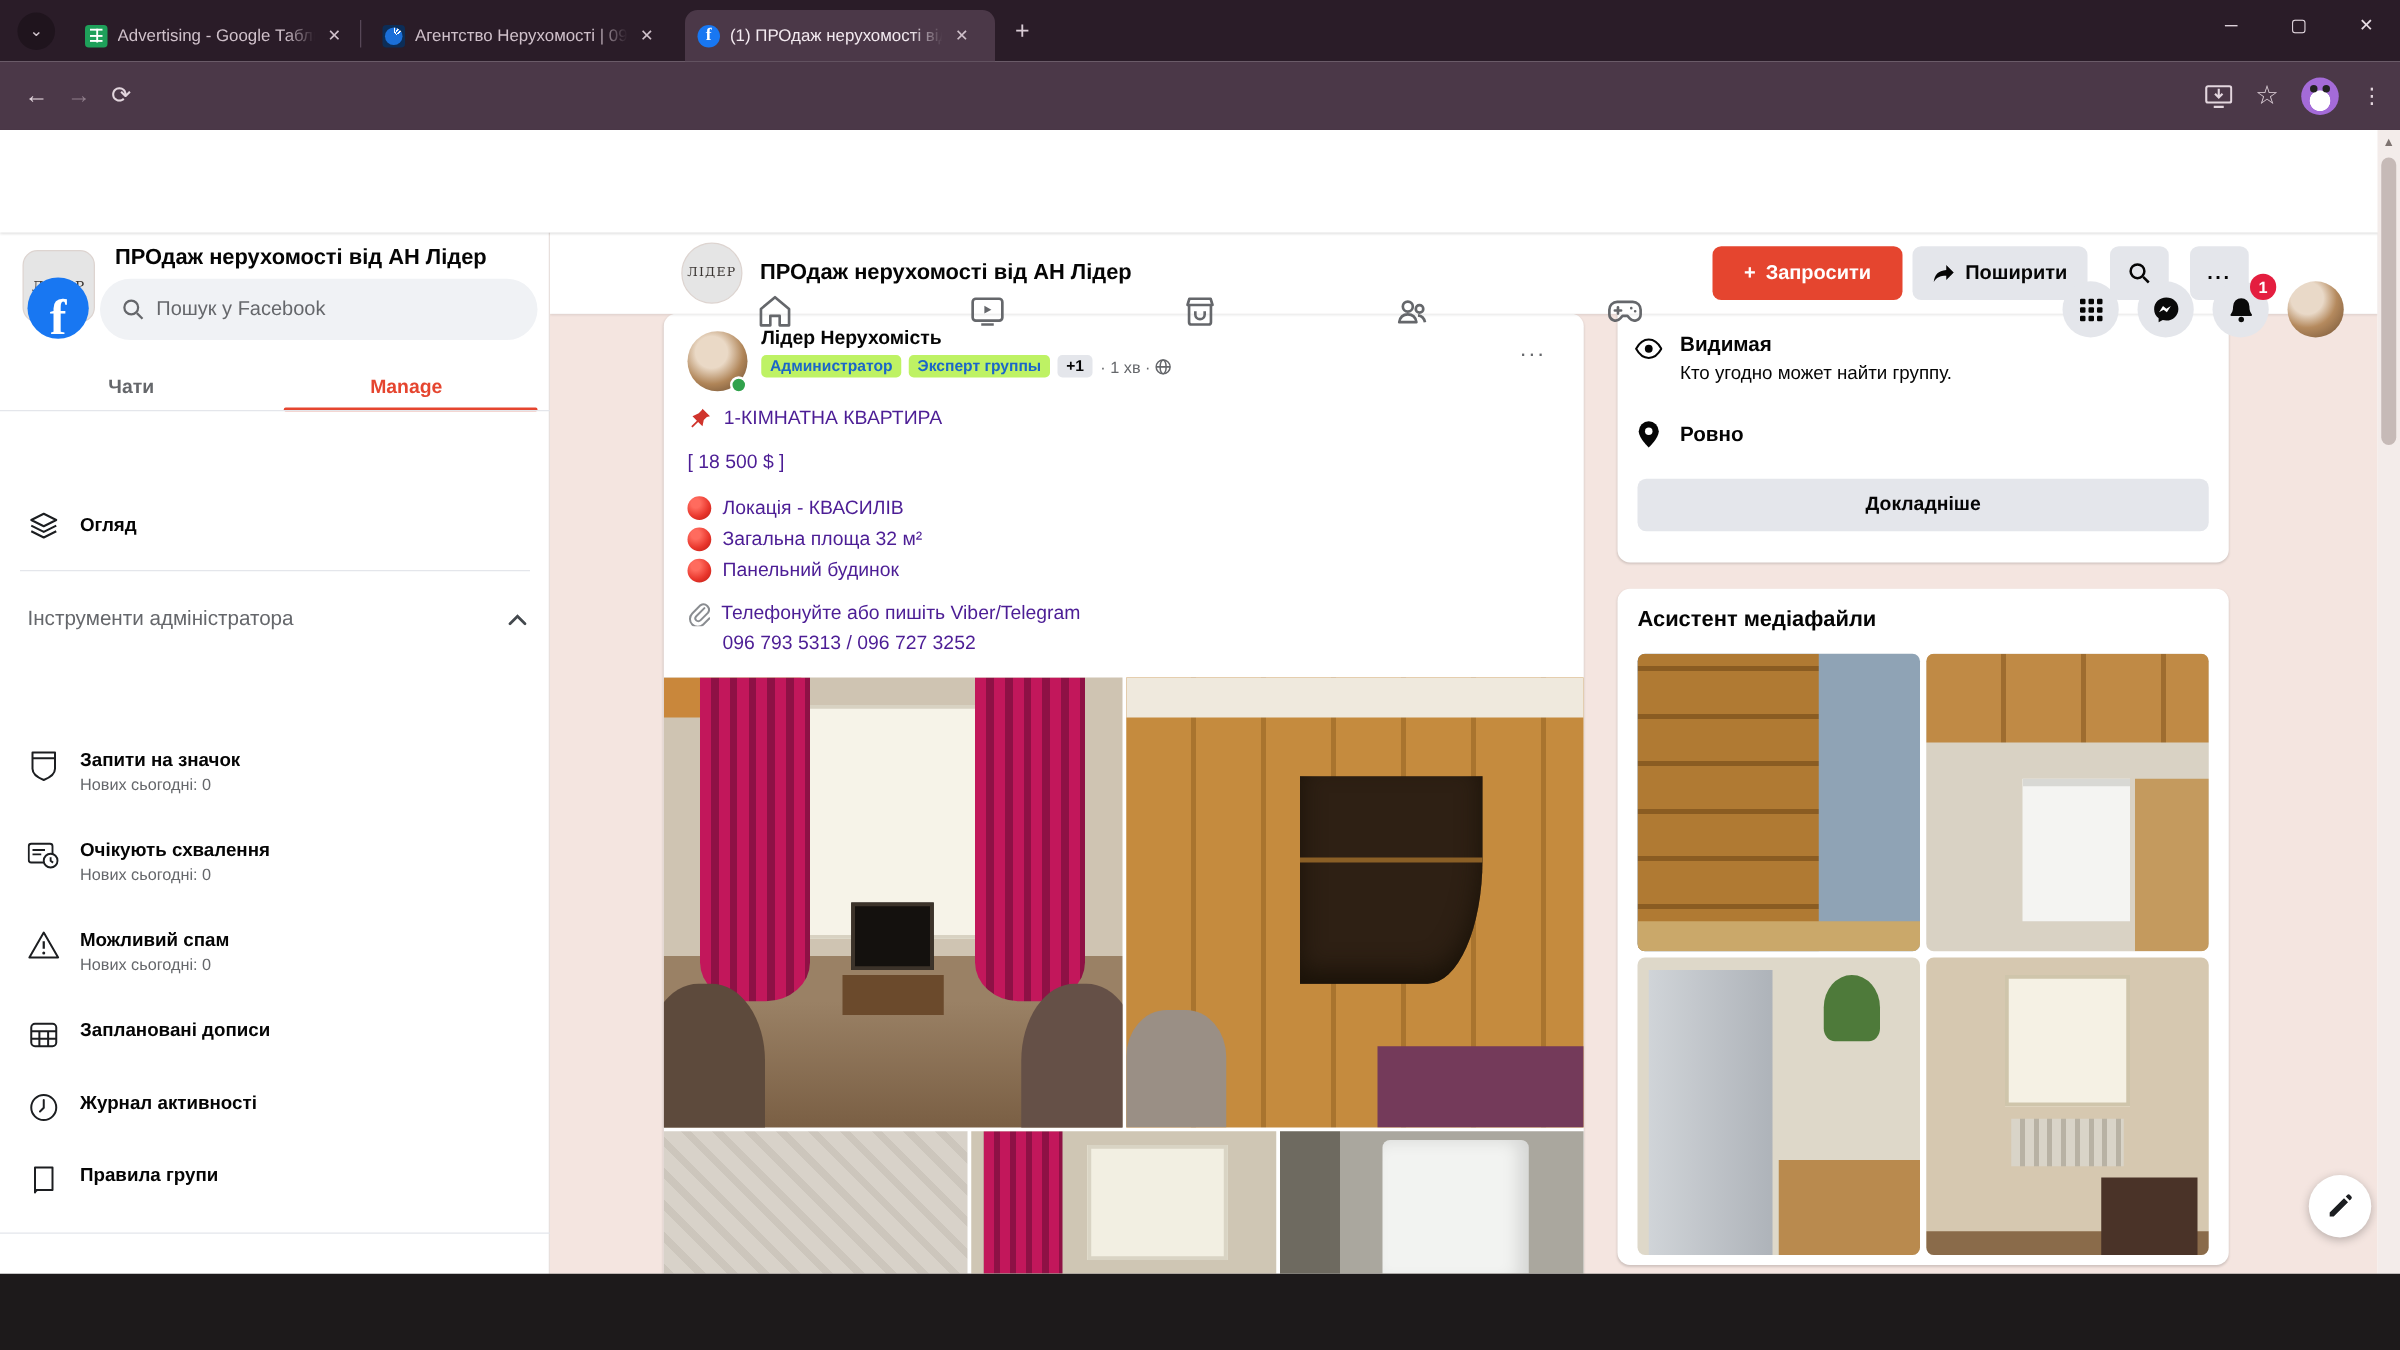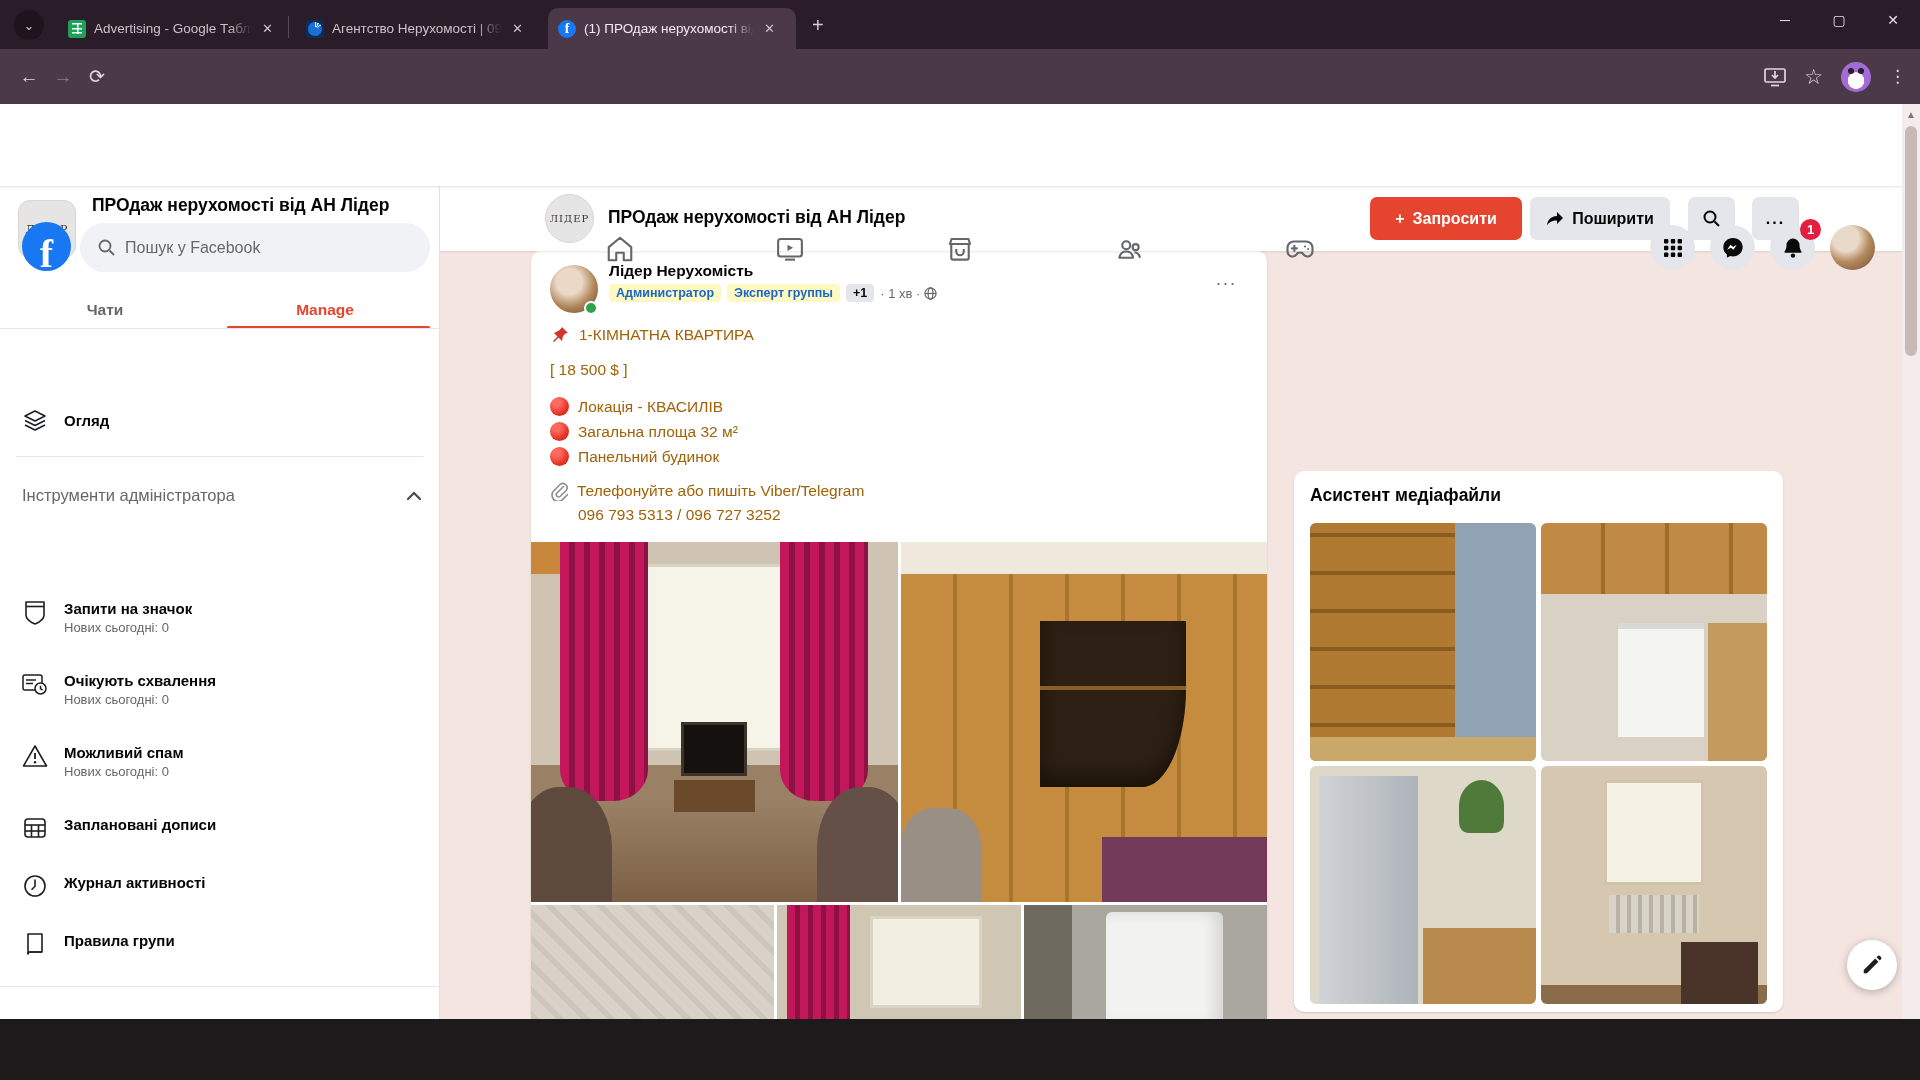--- a/index.html
+++ b/index.html
@@ -98,25 +98,25 @@
   .sb-ic { width:26px; flex:0 0 26px; display:flex; justify-content:center; }
 
   
   #postcard { left:531px; top:65px; width:736px; height:768px; background:#fff; border-radius:10px 10px 0 0;
     box-shadow:0 1px 2px rgba(0,0,0,.15); overflow:hidden; }
   .pc-avatar { left:19px; top:14px; width:48px; height:48px; border-radius:50%;
     background:radial-gradient(circle at 40% 35%, #ead9c6 0 30%, #b08558 60%, #5e432c 100%); }
   .pc-online { left:53px; top:50px; width:14px; height:14px; border-radius:50%; background:#31a24c; border:2px solid #fff; }
   #pc-name { left:78px; top:11px; font-size:15.5px; font-weight:bold; color:#050505; }
   .pc-badges { left:78px; top:33px; display:flex; align-items:center; gap:6px; }
-  .bluetag { background:#fef9c3; color:#1b66c9; font-size:12.5px; font-weight:bold; padding:2px 7px; border-radius:4px; }
+  .bluetag { background:#bef264; color:#1b66c9; font-size:12.5px; font-weight:bold; padding:2px 7px; border-radius:4px; }
   .graytag { background:#e4e6eb; color:#050505; font-size:12.5px; font-weight:bold; padding:2px 7px; border-radius:4px; }
   .pc-time { color:#65676b; font-size:13px; display:flex; align-items:center; gap:4px; }
   #pc-menu { left:685px; top:18px; color:#65676b; font-size:18px; letter-spacing:2px; }
-  .pc-line { left:19px; font-size:15.5px; color:#a16207; display:flex; align-items:center; gap:9px; }
+  .pc-line { left:19px; font-size:15.5px; color:#4c1d95; display:flex; align-items:center; gap:9px; }
   .reddot { width:19px; height:19px; border-radius:50%; background:radial-gradient(circle at 35% 30%, #ff6b5e 0 20%, #e8352b 60%, #b71c14 100%); flex:0 0 19px; }
   #photos-top { left:0; top:291px; width:736px; height:360px; display:flex; gap:3px; }
   #photos-bot { left:0; top:654px; width:736px; height:114px; display:flex; gap:3px; }
   .ph { position:relative; overflow:hidden; flex:1; }
 
   
   .sc-room { background:linear-gradient(#cfc4b2 0 62%, #9a8165 62% 72%, #7a5f44 100%); }
   .sc-room .win { position:absolute; left:31%; top:6%; width:38%; height:52%; background:#f6f3e8; box-shadow:inset 0 0 0 3px #d8d2c2; }
   .sc-room .curl, .sc-room .curr { position:absolute; top:0; width:24%; height:72%;
     background:repeating-linear-gradient(90deg,#c2175b 0 9px,#8e1145 9px 15px); border-radius:0 0 40% 40%/0 0 12% 12%; }
@@ -526,20 +526,40 @@
             <div class="w"></div>
             <div class="c"></div>
           </div>
         <div class="ph sc-fridge">
             <div class="d"></div>
             <div class="f"></div>
           </div>
       </div>
     </div>
 
+    <div id="rc1" class="abs rcard">
+      <div class="rrow abs" style="top:16px;">
+        <svg class="ic" width="22" height="18" viewBox="0 0 24 18" style="margin-top:3px;">
+          <path d="M1 9c3-5.5 7-8 11-8s8 2.5 11 8c-3 5.5-7 8-11 8S4 14.5 1 9z" fill="none" stroke="#050505" stroke-width="1.8"></path>
+          <circle cx="12" cy="9" r="3.4" fill="#050505"></circle>
+        </svg>
+        <div>
+          <div class="rtitle">Видимая</div>
+          <div class="rdesc">Кто угодно может найти группу.</div>
+        </div>
+      </div>
+      <div class="rrow abs" style="top:84px;">
+        <svg class="ic" width="18" height="23" viewBox="0 0 18 23" style="margin:1px 2px 0;">
+          <path d="M9 1a8 8 0 0 0-8 8c0 5.5 8 13 8 13s8-7.5 8-13a8 8 0 0 0-8-8z" fill="#050505"></path>
+          <circle cx="9" cy="9" r="3" fill="#fff"></circle>
+        </svg>
+        <div class="rtitle" style="margin-top:4px;">Ровно</div>
+      </div>
+      <div id="rc-more" class="abs">Докладніше</div>
+    </div>
 
     <div id="rc2" class="abs rcard">
       <div id="rc2-title" class="abs">Асистент медіафайли</div>
       <div id="mediagrid" class="abs">
         <div class="mph sc-m1">
             <div class="w"></div>
             <div class="fl"></div>
           </div>
         <div class="mph sc-m2">
             <div class="cab"></div>

